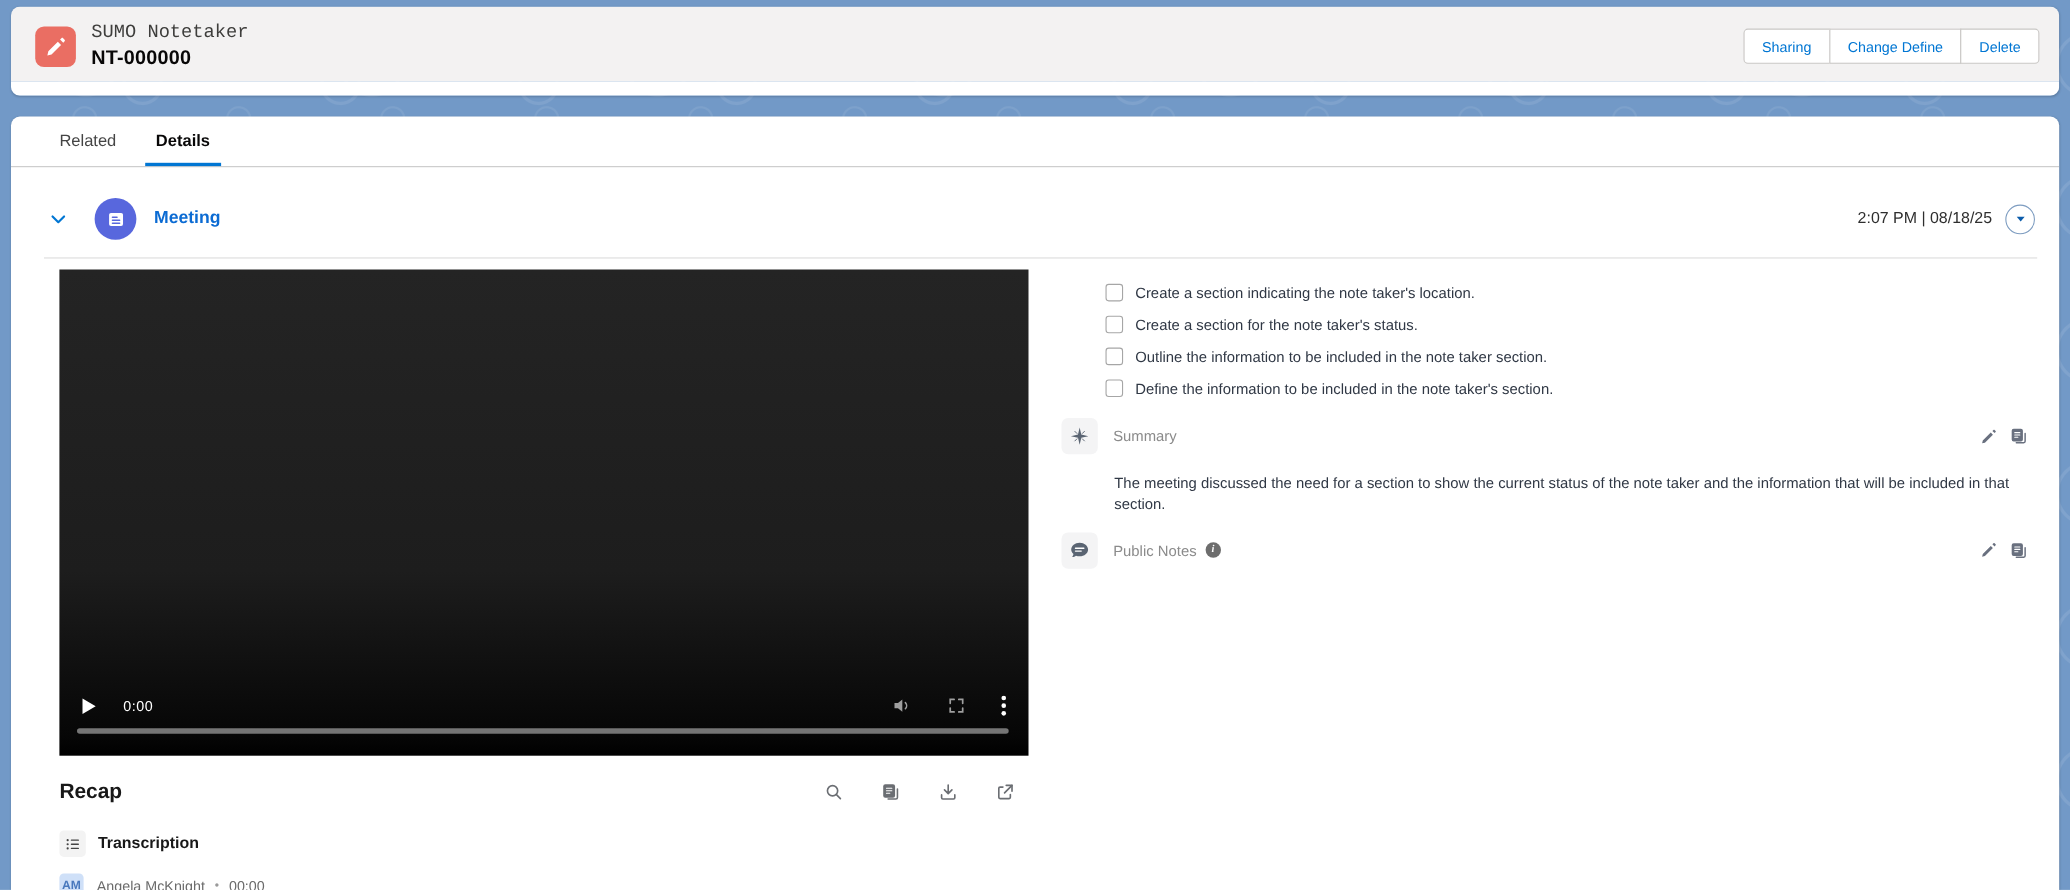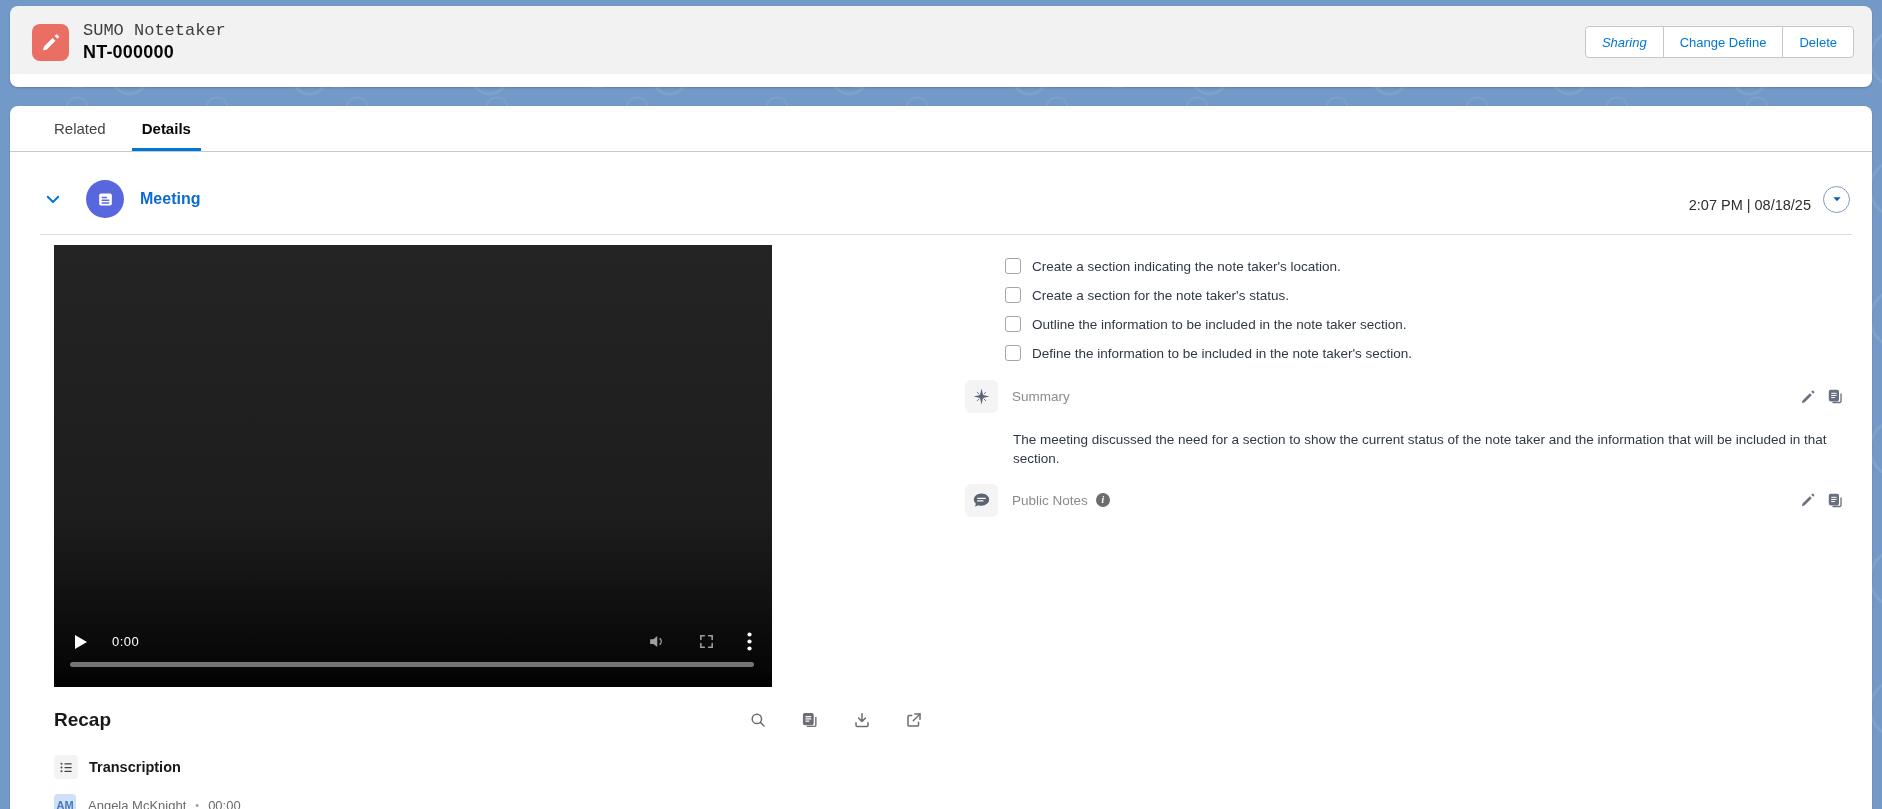--- a/index.html
+++ b/index.html
@@ -22,44 +22,44 @@
   .header-bottom { background:#ffffff; height:13px; }
   .obj-icon { width:37px; height:37px; border-radius:8px; background:#ea6e63; display:flex; align-items:center; justify-content:center; flex:none; }
   .titles { margin-left:14px; }
   .obj-label { font-size:17px; color:#3e3e3c;font-family:Liberation Mono, monospace; }
   .rec-title { font-size:18px; font-weight:700; color:#080707; margin-top:2px; letter-spacing:.2px; }
   .btn-group { margin-left:auto; display:flex; }
   .hdr-btn {
     height:32px; padding:0 16px; background:#fff; border:1px solid #c9c7c5;
     color:#0176d3; font-size:13px; font-family:inherit; cursor:pointer; margin-left:-1px;
   }
-  .hdr-btn:first-child { border-radius:4px 0 0 4px; margin-left:12px;font-style:italic; }
+  .hdr-btn:first-child { border-radius:4px 0 0 4px; margin-left:12px; }
   .hdr-btn:last-child  { border-radius:0 4px 4px 0; }
 
   
   .main-card { position:absolute; left:10px; right:10px; top:106px; bottom:0; background:#fff; border-radius:8px 8px 0 0; box-shadow:0 1px 2px rgba(0,0,0,.18); overflow:hidden; }
   .tab-bar { display:flex; align-items:flex-end; height:46px; padding-left:34px; border-bottom:1px solid #c9c9c9; }
   .tab { padding:12px 10px 11px; margin-right:16px; font-size:15px; color:#444; cursor:pointer; border-bottom:3px solid transparent; }
   .tab.active { color:#080707; font-weight:700; border-bottom-color:#0176d3; }
 
   .meeting-row { display:flex; align-items:center; padding:28px 22px 16px 34px; }
   .chev { color:#0176d3; cursor:pointer; }
   .meet-circle { width:38px; height:38px; border-radius:50%; background:#5867dd; display:flex; align-items:center; justify-content:center; margin-left:24px; flex:none; }
   .meet-title { margin-left:16px; font-size:16px; font-weight:700; color:#0b6bd3; cursor:pointer; }
-  .meet-right { margin-left:auto; display:flex; align-items:flex-end; }
+  .meet-right { margin-left:auto; display:flex; align-items:center; }
   .timestamp { font-size:14.5px; color:#2e2e2e; }
   .dd-btn { width:27px; height:27px; border-radius:50%; border:1px solid #7d9cc0; background:#fff; margin-left:12px; display:flex; align-items:center; justify-content:center; cursor:pointer; }
   .divider { border-top:1px solid #dcdcdc; margin:0 20px 0 30px; }
 
   .columns { display:flex; padding:10px 26px 0 44px; }
   .left-col { width:881px; flex:none; }
   .right-col { flex:1; margin-left:30px; min-width:0; }
 
   
-  .video { width:718px; height:442px; background:linear-gradient(#242424 0%, #1d1d1d 62%, #060606 96%, #000 100%); position:relative; }
+  .video { width:881px; height:442px; background:linear-gradient(#242424 0%, #1d1d1d 62%, #060606 96%, #000 100%); position:relative; }
   .controls-row { position:absolute; left:20px; right:20px; bottom:36px; display:flex; align-items:center; }
   .play-btn { color:#fff; cursor:pointer; }
   .vtime { color:#fff; font-size:13px; margin-left:24px; letter-spacing:.5px; }
   .vright { margin-left:auto; display:flex; align-items:center; gap:32px; }
   .vicon { color:#9f9f9f; cursor:pointer; }
   .vicon.dots { color:#fff; }
   .progress { position:absolute; left:16px; right:18px; bottom:20px; height:5px; border-radius:3px; background:#757575; cursor:pointer; }
 
   
   .recap-row { display:flex; align-items:center; margin-top:22px; padding-right:12px; }

